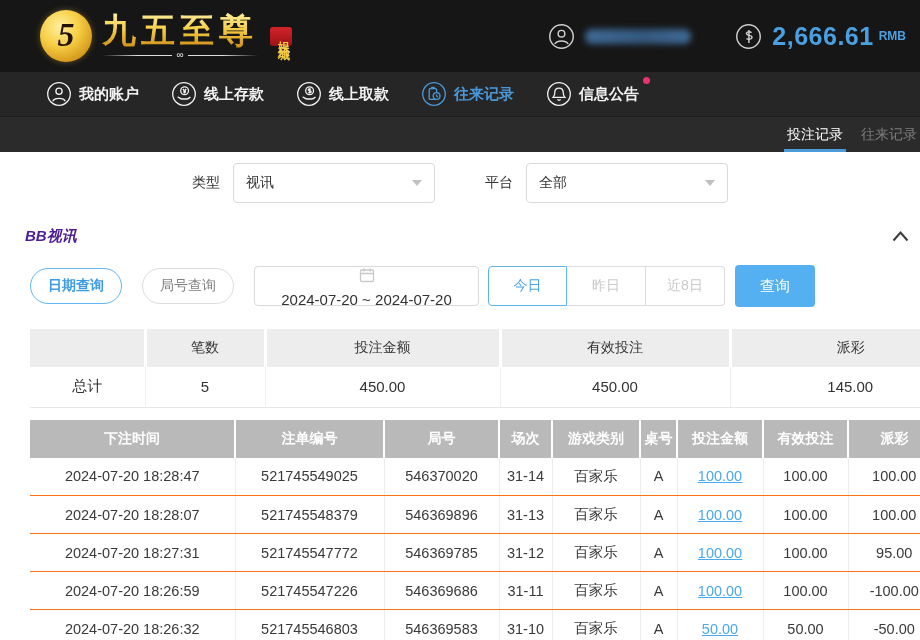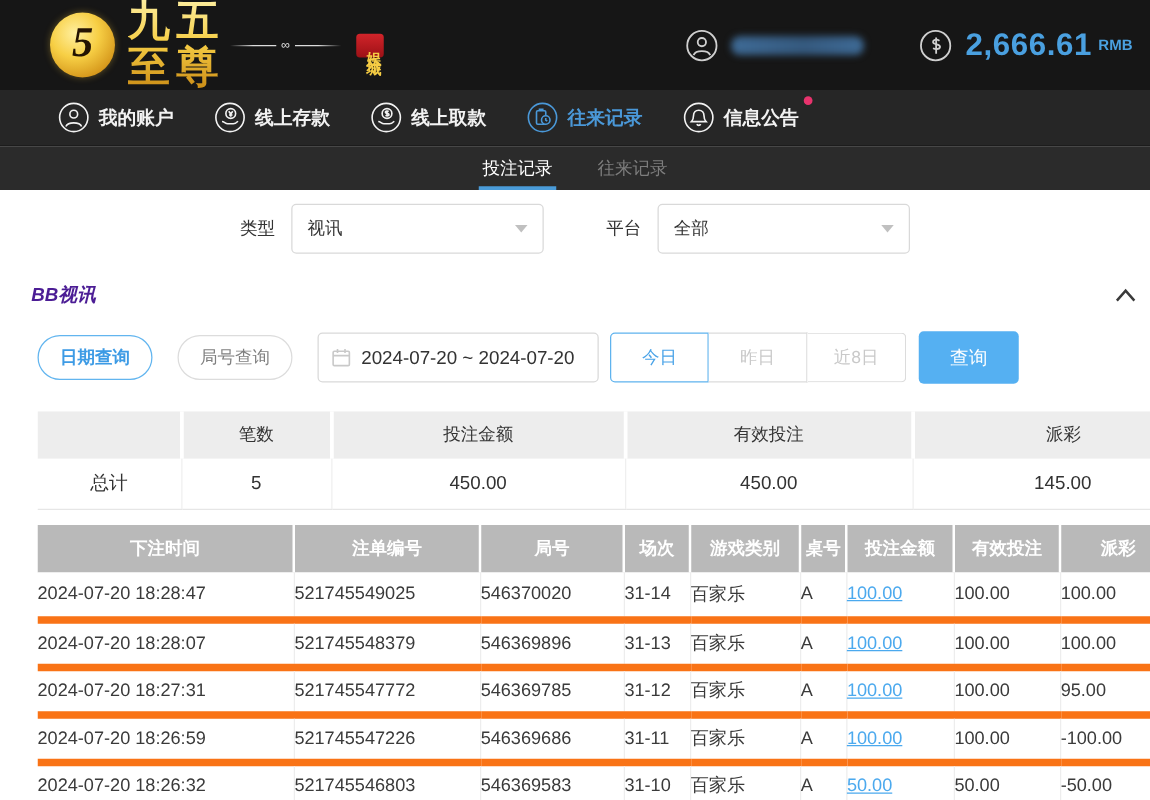--- a/index.html
+++ b/index.html
@@ -8,21 +8,21 @@
   .page { width:920px; height:640px; position:relative; overflow:hidden; background:#fff; }
 
   
   .topbar { height:72px; background:#161616; display:flex; align-items:center; justify-content:space-between; padding:0 14px 0 40px; }
   .brand { display:flex; align-items:center; gap:10px; }
   .logo-circle { width:52px; height:52px; border-radius:50%;
     background:radial-gradient(circle at 38% 32%, #ffef9e 0%, #f7cf45 40%, #d79a1d 75%, #8f5c08 100%);
     display:flex; align-items:center; justify-content:center; box-shadow:0 0 6px rgba(247,200,60,.35); }
   .logo-circle span { font-family:"Liberation Serif","DejaVu Serif",serif; font-style:italic; font-weight:bold;
     font-size:34px; color:#241302; transform:translateY(-1px); }
-  .brand-text { display:flex; flex-direction:row; align-items:center; }
+  .brand-text { display:flex; flex-direction:column; align-items:center; }
   .brand-name { font-size:34px; font-weight:bold; letter-spacing:5px;
     background:linear-gradient(180deg,#fdeea0 0%,#f6cd44 48%,#c98a14 100%);
     -webkit-background-clip:text; background-clip:text; color:transparent; line-height:1.1; }
   .flourish { display:flex; align-items:center; width:100%; margin-top:1px; color:#e8e8e8; }
   .fl-line { flex:1; height:1px; background:linear-gradient(90deg,transparent,#dcdcdc,#dcdcdc); }
   .fl-line:last-child { background:linear-gradient(90deg,#dcdcdc,#dcdcdc,transparent); }
   .fl-mid { font-size:10px; padding:0 4px; color:#e0e0e0; line-height:1; }
   .brand-badge { width:22px; background:linear-gradient(180deg,#d2242a,#9c1116); border-radius:3px;
     padding:5px 0; writing-mode:vertical-rl; text-orientation:upright; letter-spacing:3px;
     color:#f6cd44; font-size:12px; font-weight:bold; text-align:center; margin-left:2px; }
@@ -34,21 +34,21 @@
   .currency { color:#4aa0e0; font-size:12px; font-weight:bold; margin-left:5px; }
 
   
   .mainnav { height:45px; background:#262626; display:flex; align-items:center; gap:32px; padding-left:46px; border-bottom:1px solid #1c1c1c; }
   .nav-item { display:flex; align-items:center; gap:7px; color:#f2f2f2; font-size:15px; font-weight:600; cursor:pointer; position:relative; }
   .nav-item .nicon { display:inline-flex; color:inherit; }
   .nav-item.active { color:#4a98d8; }
   .nav-dot { width:7px; height:7px; border-radius:50%; background:#e8336d; position:absolute; right:-11px; top:-4px; }
 
   
-  .subtabs { height:35px; background:#2b2b2b; display:flex; justify-content:center; gap:30px; }
+  .subtabs { height:35px; background:#2b2b2b; display:flex; justify-content:flex-end; gap:12px; }
   .subtab { color:#7d7d7d; font-size:14px; display:flex; align-items:center; position:relative; padding:0 3px; cursor:pointer; }
   .subtab.active { color:#ffffff; }
   .subtab.active::after { content:""; position:absolute; left:0; right:0; bottom:0; height:3px; background:#4a9bd8; }
 
   
   .filter-row { margin-top:11px; height:40px; display:flex; align-items:center; justify-content:center; gap:13px; }
   .filter-label { font-size:14px; color:#333; }
   .select { width:202px; height:40px; border:1px solid #d9d9d9; border-radius:4px; display:flex; align-items:center;
     justify-content:space-between; padding:0 12px; font-size:14px; color:#333; cursor:pointer; background:#fff; }
   .caret-down { width:0; height:0; border-left:5px solid transparent; border-right:5px solid transparent; border-top:6px solid #c0c0c0; }
@@ -59,21 +59,21 @@
   .section-title { font-size:15px; font-weight:bold; color:#4c1d95;font-style:italic; }
   .chev-btn { display:inline-flex; cursor:pointer; color:#3a3a3a; }
 
   
   .query-row { margin:16px 0 0 30px; display:flex; align-items:center; }
   .pill { height:36px; border-radius:18px; border:1px solid #dcdcdc; background:#fff; color:#808080;
     font-size:14px; padding:0 17px; display:flex; align-items:center; cursor:pointer; }
   .pill.active { border-color:#62b5ef; color:#3d9be5; font-weight:bold;text-align:center; }
   .pill + .pill { margin-left:20px; }
   .date-input { margin-left:20px; width:225px; height:40px; border:1px solid #d9d9d9; border-radius:4px;
-    display:flex; align-items:center; padding:0 10px; gap:8px; font-size:15px; color:#333; background:#fff; cursor:pointer; }
+    display:flex; align-items:center; padding:0 10px; gap:8px; font-size:15px; color:#333; background:#fff; cursor:pointer;flex-direction:column; }
   .cal-icon { display:inline-flex; color:#c9c9c9; }
   .btn-group { margin-left:10px; display:flex; height:40px; }
   .grp-btn { width:79px; background:#fff; border:1px solid #dcdcdc; border-left-width:0; color:#c9c9c9; font-size:14px;
     display:flex; align-items:center; justify-content:center; cursor:pointer; }
   .grp-btn:first-child { border-left-width:1px; border-radius:4px 0 0 4px; }
   .grp-btn:last-child { border-radius:0 4px 4px 0; }
   .grp-btn.active { border:1px solid #5fb3ee; color:#4aa3e8; margin-left:-1px; }
   .search-btn { margin-left:10px; width:80px; height:42px; background:#55b0f2; border:none; border-radius:4px;
     color:#fff; font-size:15px; cursor:pointer; font-family:inherit; }
 
@@ -84,22 +84,22 @@
   .summary-table th { background:#ededed; height:38px; font-size:14px; font-weight:normal; color:#333; border-left:3px solid #fff; }
   .summary-table th:first-child { border-left:none; }
   .summary-table td { background:#fff; height:40px; font-size:15px; color:#333; text-align:center;
     border-left:1px solid #efefef; border-bottom:1px solid #e6e6e6; }
   .summary-table td:first-child { border-left:none; }
 
   .data-wrap { margin-top:12px; }
   .data-table { width:910px; }
   .data-table th { background:#b9b9b9; height:38px; color:#fff; font-size:14px; font-weight:bold; border-left:2px solid #fff; }
   .data-table th:first-child { border-left:none; }
-  .data-table td { height:38px; background:#fff; text-align:left; font-size:14.5px; color:#3a3a3a;
-    border-left:1px solid #ededed; border-bottom:6px solid #f97316; }
+  .data-table td { height:38px; background:#fff; text-align:center; font-size:14.5px; color:#3a3a3a;
+    border-left:1px solid #ededed; border-bottom:1px solid #f97316; }
   .data-table td:first-child { border-left:none; }
   .bet-link { color:#4ba9ee; text-decoration:underline; cursor:pointer; }
   .neg { color:#f15353; }
 </style>
 </head>
 <body>
 
 <div class="page">
 
   <header class="topbar">

